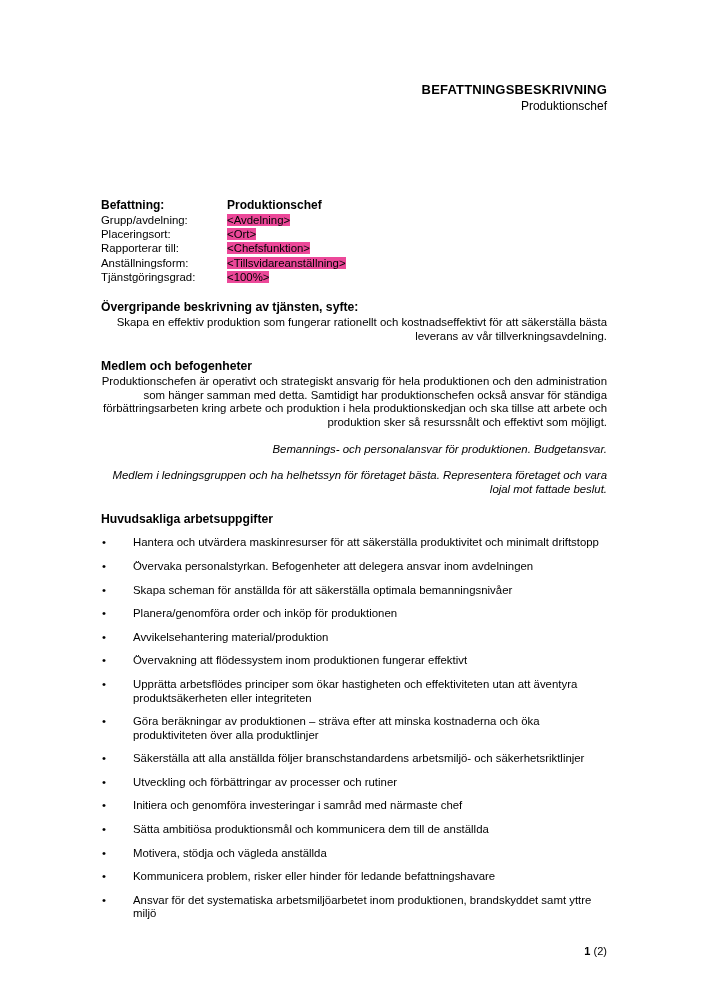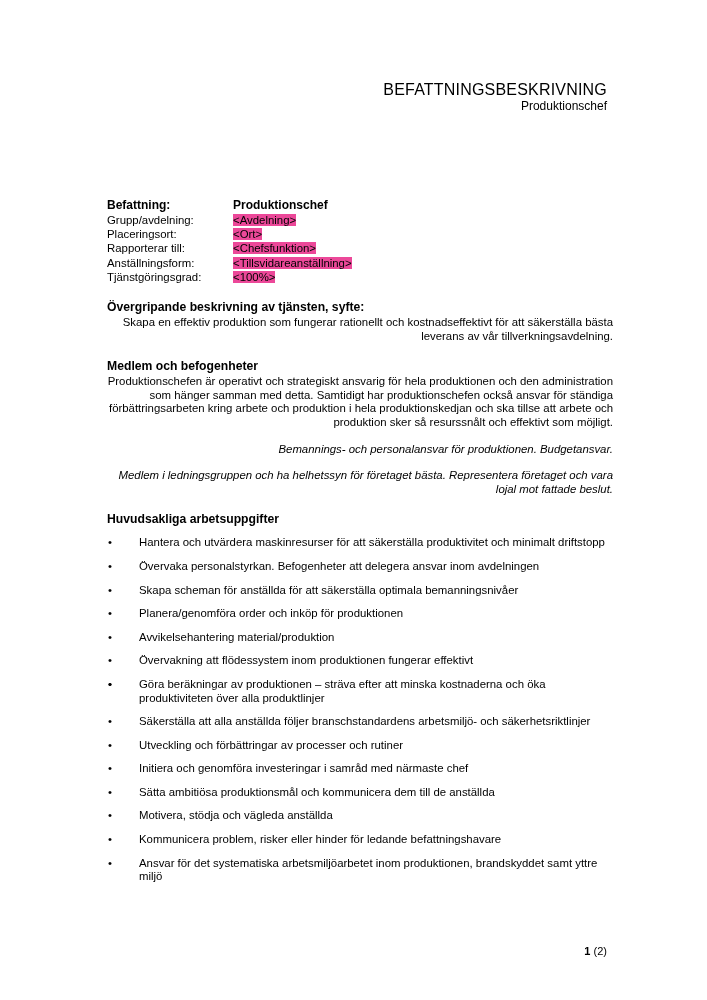--- a/index.html
+++ b/index.html
@@ -26,36 +26,36 @@
 
   
   .doc-header {
     position: absolute;
     left: 0;
     top: 82px;
     width: 607px;
     text-align: right;
   }
   .doc-title {
-    font-size: 16px;
-    font-weight: normal;
+    font-size: 13px;
+    font-weight: bold;
     letter-spacing: 0.2px;
     line-height: 16px;
   }
   .doc-subtitle {
     font-size: 12px;
     font-weight: normal;
     line-height: 15px;
     margin-top: 1px;
   }
 
   
   .body-col {
     position: absolute;
-    left: 107px;
+    left: 101px;
     top: 198px;
     width: 506px;
   }
 
   
   .meta-table {
     border-collapse: collapse;
     width: 100%;
     margin: 0;
   }
@@ -196,21 +196,21 @@
 
     <div class="section">
       <h2 class="section-heading">Huvudsakliga arbetsuppgifter</h2>
       <ul class="tasks">
           <li><span class="bullet-dot">•</span><span>Hantera och utvärdera maskinresurser för att säkerställa produktivitet och minimalt driftstopp</span></li>
           <li><span class="bullet-dot">•</span><span>Övervaka personalstyrkan. Befogenheter att delegera ansvar inom avdelningen</span></li>
           <li><span class="bullet-dot">•</span><span>Skapa scheman för anställda för att säkerställa optimala bemanningsnivåer</span></li>
           <li><span class="bullet-dot">•</span><span>Planera/genomföra order och inköp för produktionen</span></li>
           <li><span class="bullet-dot">•</span><span>Avvikelsehantering material/produktion</span></li>
           <li><span class="bullet-dot">•</span><span>Övervakning att flödessystem inom produktionen fungerar effektivt</span></li>
-          <li><span class="bullet-dot">•</span></li>
+          <li><span class="bullet-dot">•</span><span>Upprätta arbetsflödes principer som ökar hastigheten och effektiviteten utan att äventyra produktsäkerheten eller integriteten</span></li>
           <li><span class="bullet-dot">•</span><span>Göra beräkningar av produktionen – sträva efter att minska kostnaderna och öka produktiviteten över alla produktlinjer</span></li>
           <li><span class="bullet-dot">•</span><span>Säkerställa att alla anställda följer branschstandardens arbetsmiljö- och säkerhetsriktlinjer</span></li>
           <li><span class="bullet-dot">•</span><span>Utveckling och förbättringar av processer och rutiner</span></li>
           <li><span class="bullet-dot">•</span><span>Initiera och genomföra investeringar i samråd med närmaste chef</span></li>
           <li><span class="bullet-dot">•</span><span>Sätta ambitiösa produktionsmål och kommunicera dem till de anställda</span></li>
           <li><span class="bullet-dot">•</span><span>Motivera, stödja och vägleda anställda</span></li>
           <li><span class="bullet-dot">•</span><span>Kommunicera problem, risker eller hinder för ledande befattningshavare</span></li>
           <li><span class="bullet-dot">•</span><span>Ansvar för det systematiska arbetsmiljöarbetet inom produktionen, brandskyddet samt yttre miljö</span></li>
         </ul>
     </div>

